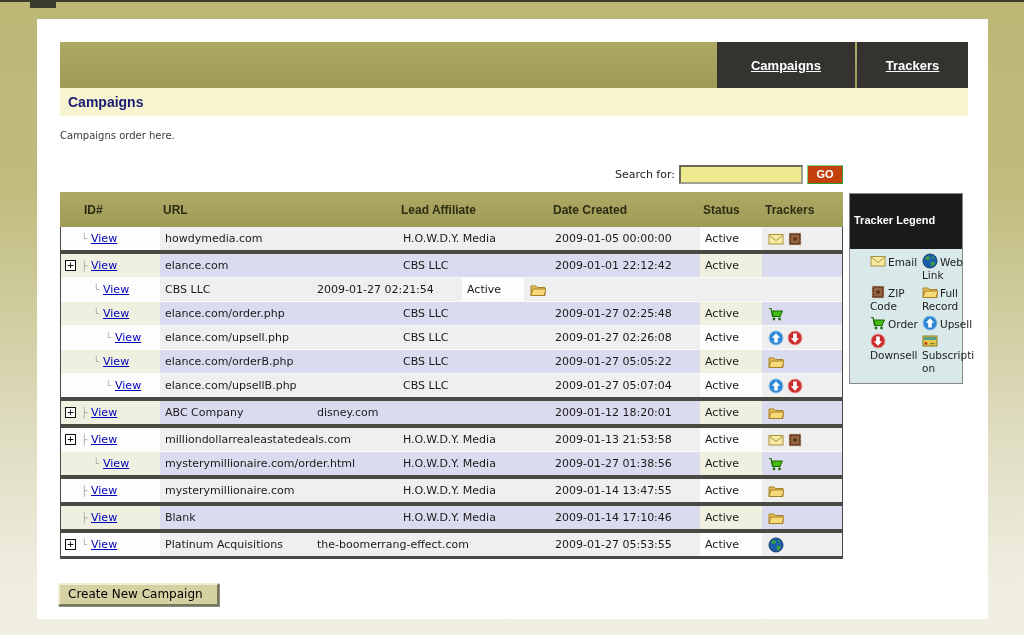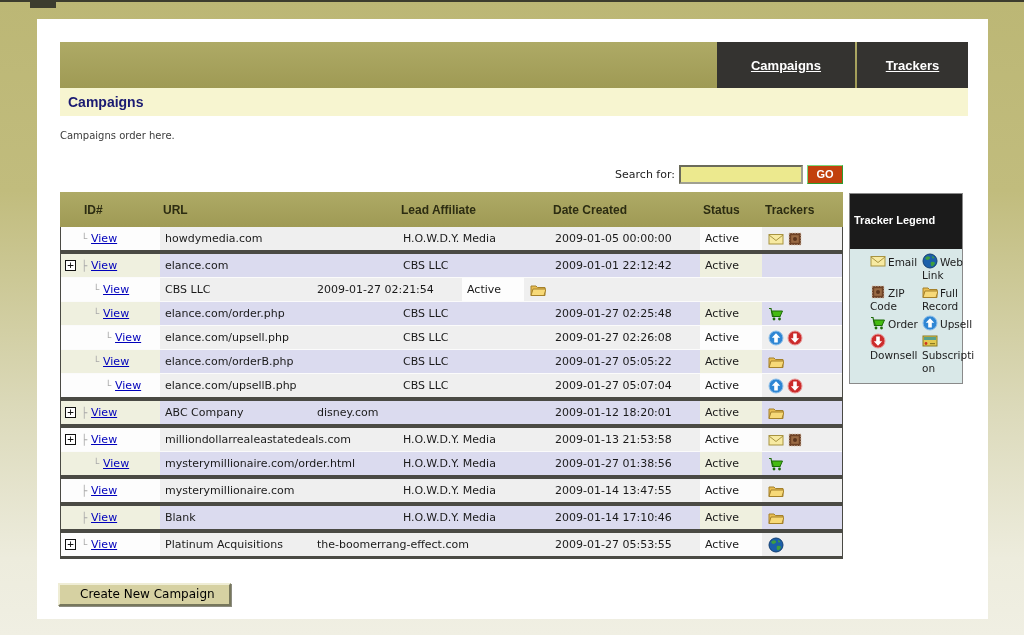--- a/index.html
+++ b/index.html
@@ -88,21 +88,21 @@
   .legend{position:absolute;left:789px;top:151px;width:114px;border:1px solid #8a8a8a;background:#d9e8e8;box-sizing:border-box;}
   .legend-title{background:#1b1b1b;color:#fff;font-size:11px;font-weight:bold;padding:20px 4px;height:15px;
     font-family:"Liberation Sans",sans-serif;}
   .legend-body{display:grid;grid-template-columns:50px 58px;gap:2px 2px;padding:4px 2px 8px 20px;}
   .legend-item{font-size:10.5px;color:#1c1c1c;line-height:13px;word-wrap:break-word;}
   .legend-item .icon{vertical-align:-3px;margin-right:2px;}
 
   
   .create-btn{
     margin-top:24px;margin-left:-2px;display:inline-block;background:#d6d1a2;color:#000;font-size:12px;
-    padding:2px 14px 3px 20px;border:2px solid;border-color:#efedd5 #77775c #77775c #efedd5;
+    padding:2px 14px 3px 8px;border:2px solid;border-color:#efedd5 #77775c #77775c #efedd5;
     box-shadow:1px 1px 0 #8c8c80;cursor:pointer;font-family:"DejaVu Sans",sans-serif;
   }
 </style>
 </head>
 <body>
 
 <div class="topline"></div>
 <div class="topnotch"></div>
 
 <div class="card">

